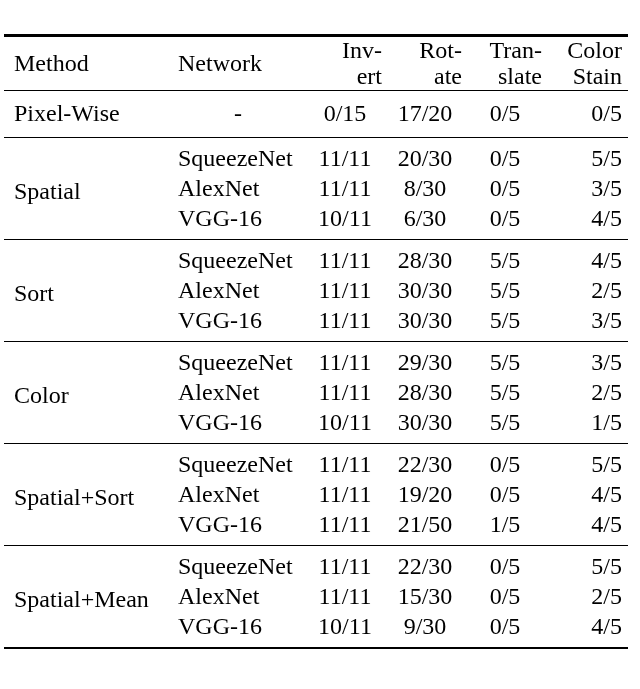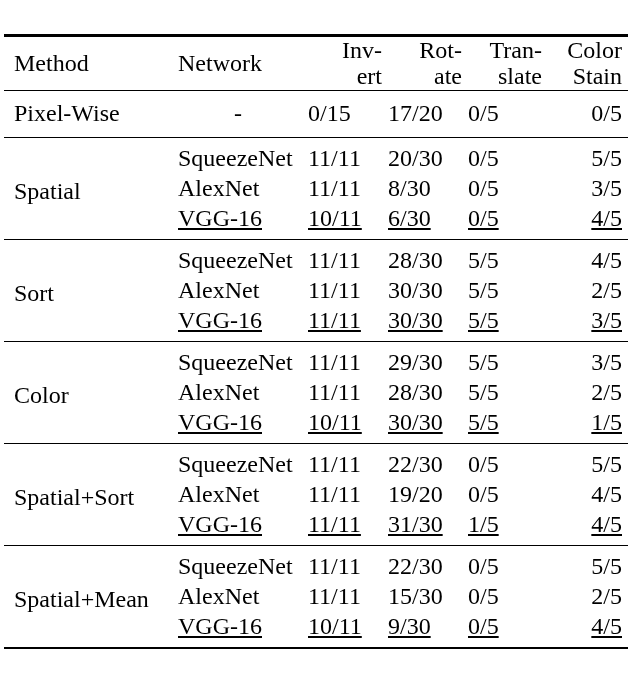--- a/index.html
+++ b/index.html
@@ -47,36 +47,36 @@
 
   
   th, td {
     padding: 0;
     font-weight: normal;
     vertical-align: middle;
     white-space: nowrap;
   }
   .col-method   { width: 164px; text-align: left;  padding-left: 10px; box-sizing: border-box; }
   .col-network  { width: 140px; text-align: left;  padding-left: 10px; box-sizing: border-box; }
-  .col-num      { width: 80px;  text-align: left; padding-right: 6px; box-sizing: border-box; }
+  .col-num      { width: 80px;  text-align: center; padding-right: 6px; box-sizing: border-box; }
   .col-num-wide { width: 80px;  text-align: right; padding-right: 6px; box-sizing: border-box; }
 
   thead th {
     height: 55px;
     vertical-align: middle;
     line-height: 1.08;
   }
   thead th.col-method, thead th.col-network { vertical-align: middle; }
   thead th.hdr-stack { text-align: right; padding-right: 6px; }
   .hdr-l1, .hdr-l2 { display: block; }
 
   tbody td { height: 33px; }
   tr.pixelwise-row td { height: 46px; }
   tr.grp-first td { padding-top: 7px; }
-  tr.grp-last  td { padding-bottom: 7px; text-decoration: underline; }
+  tr.grp-last  td { padding-bottom: 7px; }
 
   td.method-label { vertical-align: middle; font-family: Liberation Serif, serif; }
   td.network-dash { text-align: center; padding-left: 0; }
 </style>
 </head>
 <body>
 
 <div class="table-wrap">
   <table class="results">
     <thead>
@@ -212,21 +212,21 @@
       <tr>
         <td class="col-network">AlexNet</td>
         <td class="col-num">11/11</td>
         <td class="col-num">19/20</td>
         <td class="col-num">0/5</td>
         <td class="col-num-wide">4/5</td>
       </tr>
       <tr class="grp-last">
         <td class="col-network">VGG-16</td>
         <td class="col-num">11/11</td>
-        <td class="col-num">31/30</td>
+        <td class="col-num">21/50</td>
         <td class="col-num">1/5</td>
         <td class="col-num-wide">4/5</td>
       </tr>
 
       <tr class="midrule">
         <td colspan="6" style="height:0;line-height:0;padding:0;"></td>
       </tr>
       <tr class="grp-first">
         <td class="col-method method-label" rowspan="3">Spatial+Mean</td>
         <td class="col-network">SqueezeNet</td>

